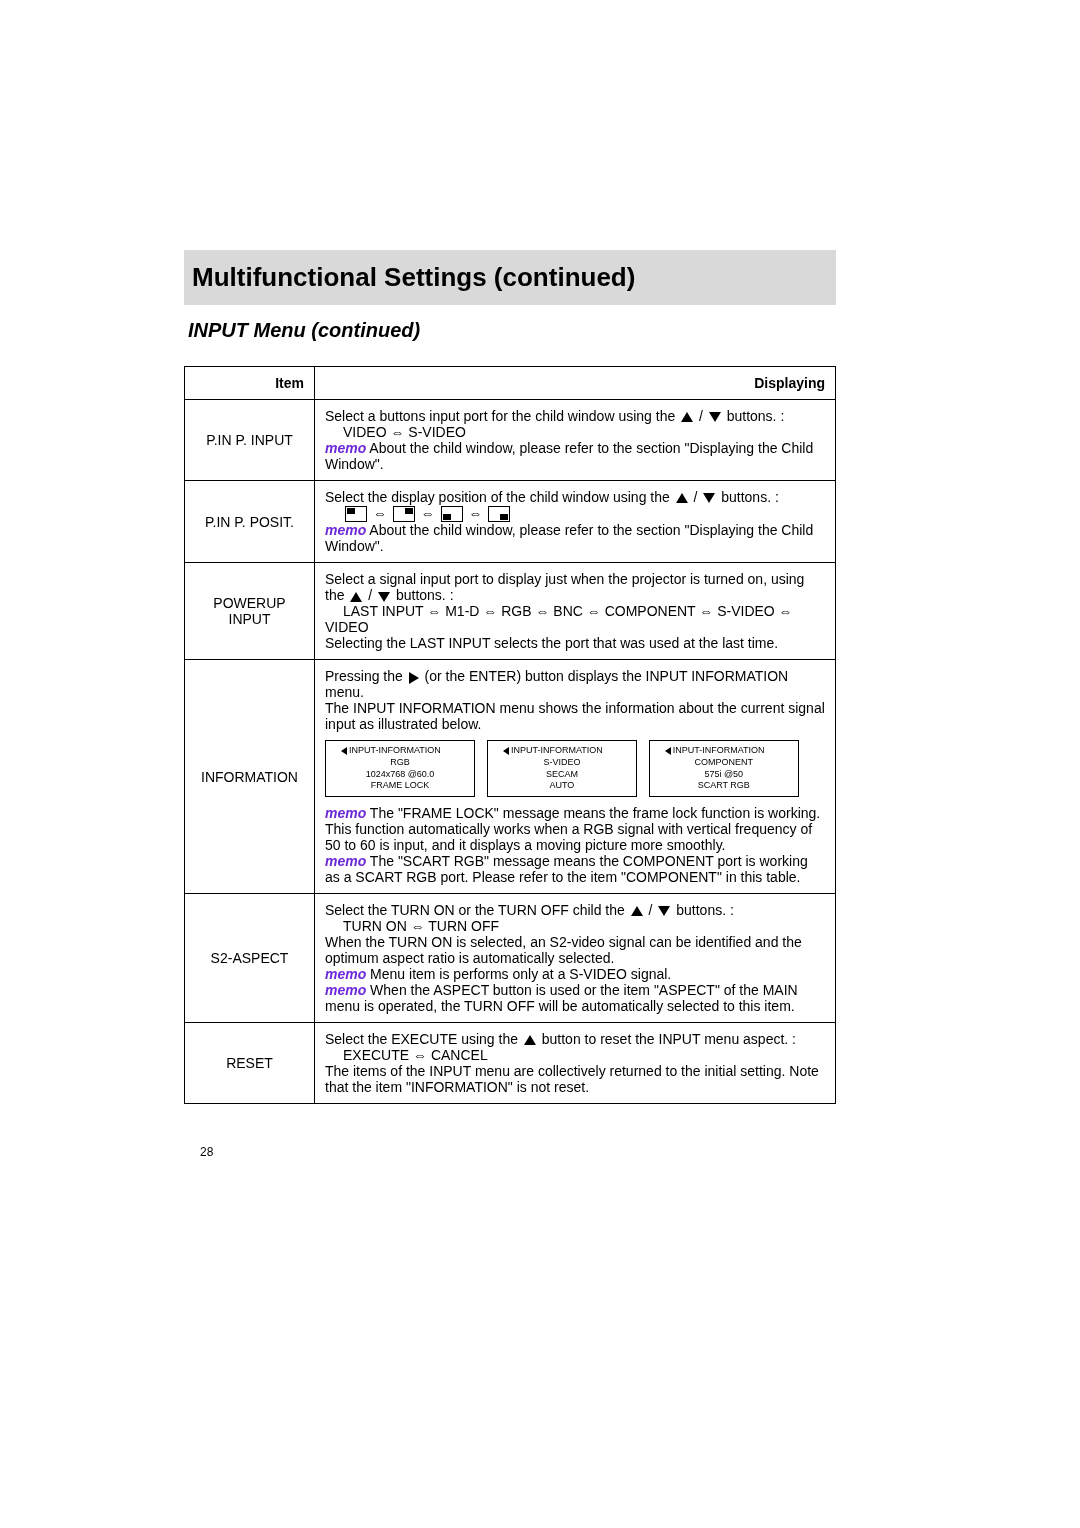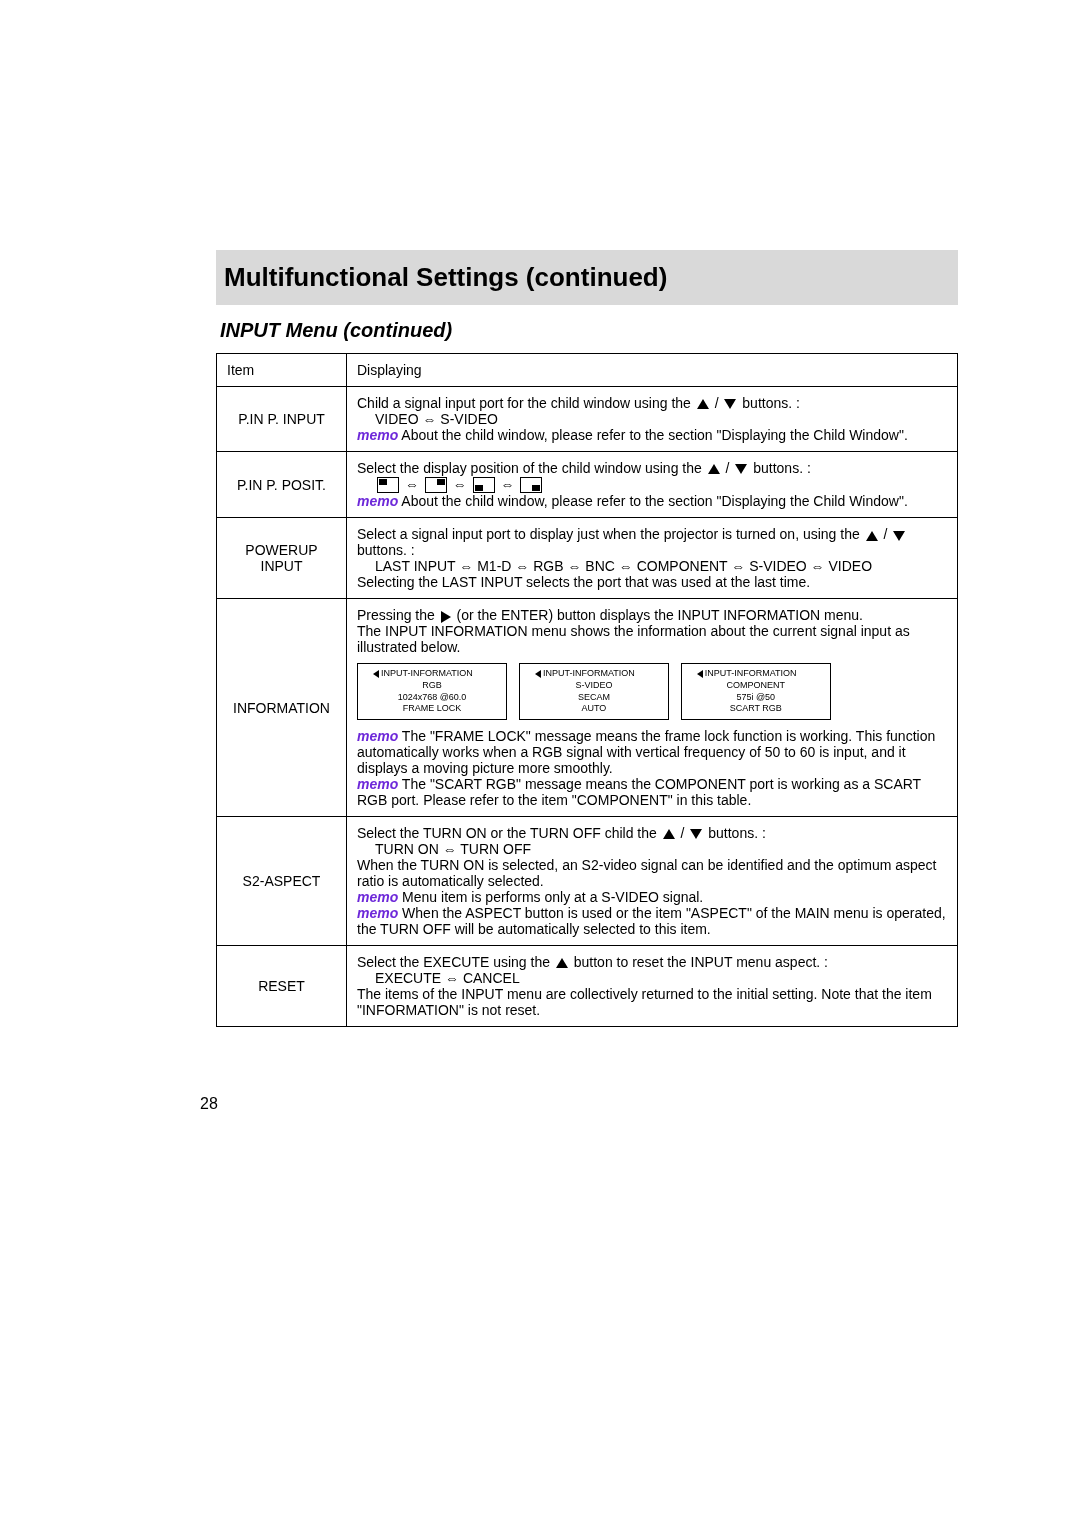--- a/index.html
+++ b/index.html
@@ -5,51 +5,51 @@
   * { margin: 0; padding: 0; box-sizing: border-box; }
   body {
     font-family: Arial, Helvetica, sans-serif;
     background: #fff;
     width: 1080px;
     height: 1528px;
     position: relative;
   }
   .page {
     position: absolute;
-    left: 216px;
+    left: 184px;
     top: 250px;
-    width: 742px;
+    width: 652px;
   }
   .main-title {
     background: #d9d9d9;
     font-size: 26px;
     font-weight: bold;
     padding: 12px 8px;
     margin-bottom: 14px;
   }
   .sub-title {
     font-size: 20px;
     font-weight: bold;
     font-style: italic;
-    margin-bottom: 11px;
+    margin-bottom: 24px;
     padding-left: 4px;
   }
   table.menu {
     border-collapse: collapse;
     width: 100%;
     font-size: 14px;
   }
   table.menu th, table.menu td {
     border: 1.5px solid #000;
     padding: 8px 10px;
     vertical-align: middle;
   }
   table.menu th {
-    font-weight: normal;
-    text-align: left;
+    font-weight: bold;
+    text-align: right;
     margin-left: 24px;
   }
   .item-col { width: 130px; text-align: center; font-weight: normal; }
   .desc-col { text-align: left; }
   .memo { color: #6d28d9; font-weight: bold; font-style: italic; }
   .arrow-up, .arrow-down, .arrow-right {
     display: inline-block;
     width: 0; height: 0; vertical-align: middle;
   }
   .arrow-up { border-left: 6px solid transparent; border-right: 6px solid transparent; border-bottom: 10px solid #000; margin: 0 2px; }
@@ -84,43 +84,43 @@
     margin-right: 8px;
     padding: 4px 15px;
     font-size: 9px;
     text-align: center;
     line-height: 1.3;
   }
   .info-box .hdr { text-align: left; }
   .page-num {
     position: absolute;
     left: 200px;
-    top: 1095px;
-    font-size: 16px;
+    top: 1145px;
+    font-size: 12px;
   }
   .indent { padding-left: 18px; }
 </style>
 </head>
 <body>
 
 <div class="page">
   <div class="main-title">Multifunctional Settings (continued)</div>
   <div class="sub-title">INPUT Menu (continued)</div>
 
   <table class="menu">
     <tbody>
         <tr>
       <th class="item-col">Item</th>
       <th>Displaying</th>
     </tr>
 
     <tr>
       <td class="item-col">P.IN P. INPUT</td>
       <td class="desc-col">
-        <span>Child a signal input port for the child window using the </span>
+        <span>Select a buttons input port for the child window using the </span>
         <span class="arrow-up"></span>
         <span> / </span>
         <span class="arrow-down"></span>
         <span> buttons. :</span><br>
         <span class="indent">VIDEO ⇔ S-VIDEO</span><br>
         <span class="memo">memo</span><span> About the child window, please refer to the section "Displaying the Child Window".</span>
       </td>
     </tr>
 
     <tr>

